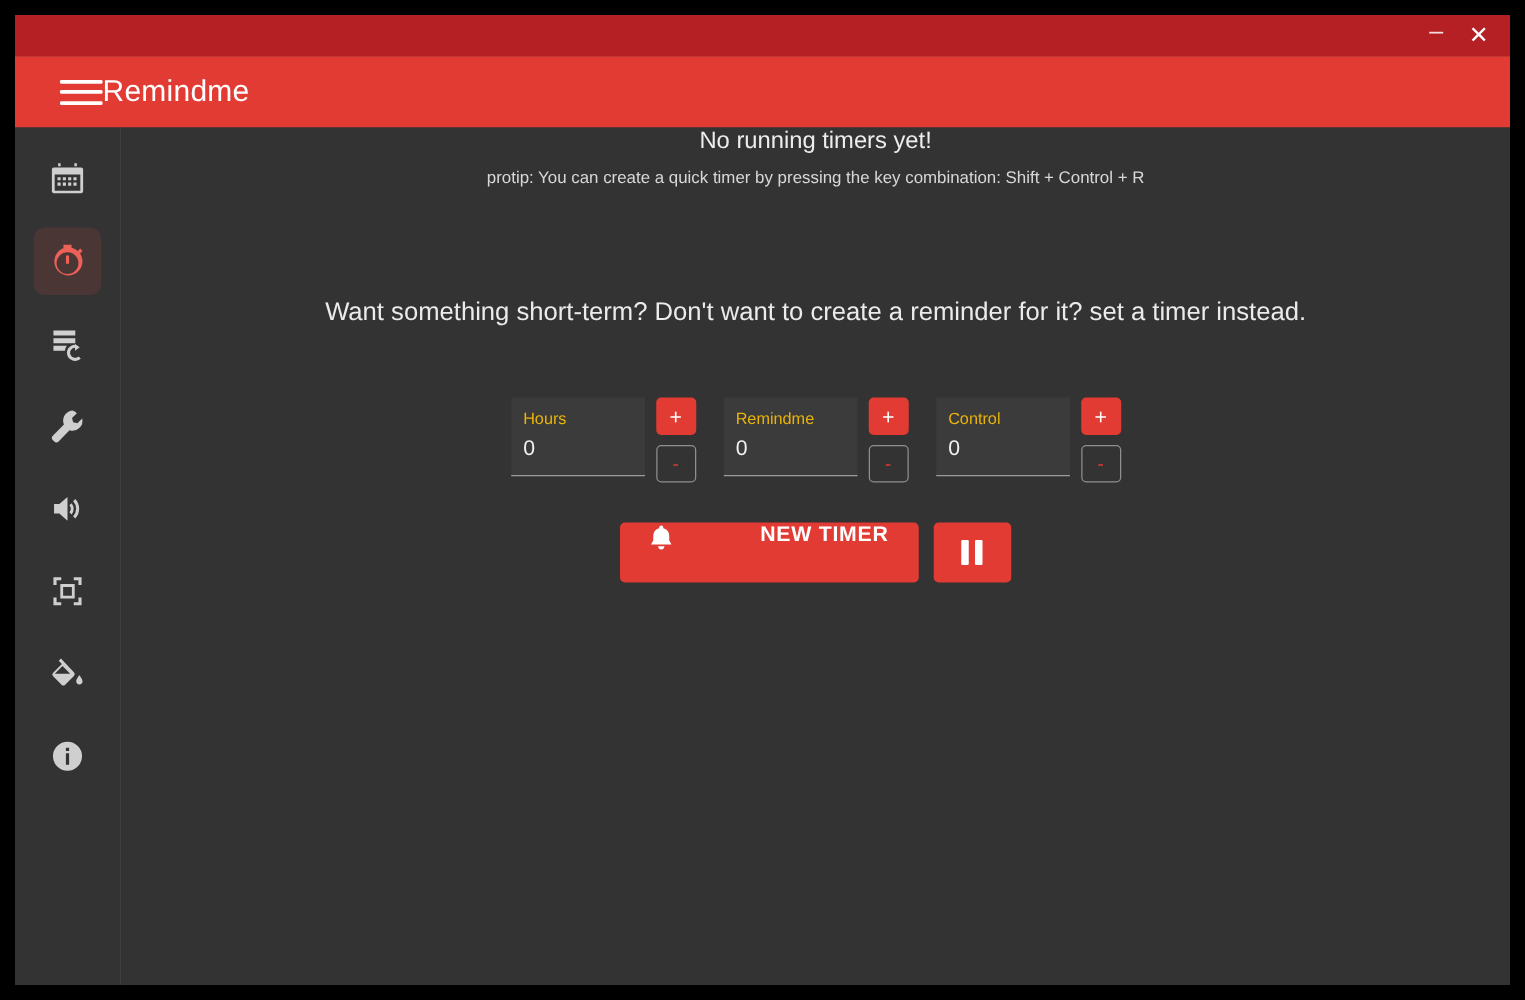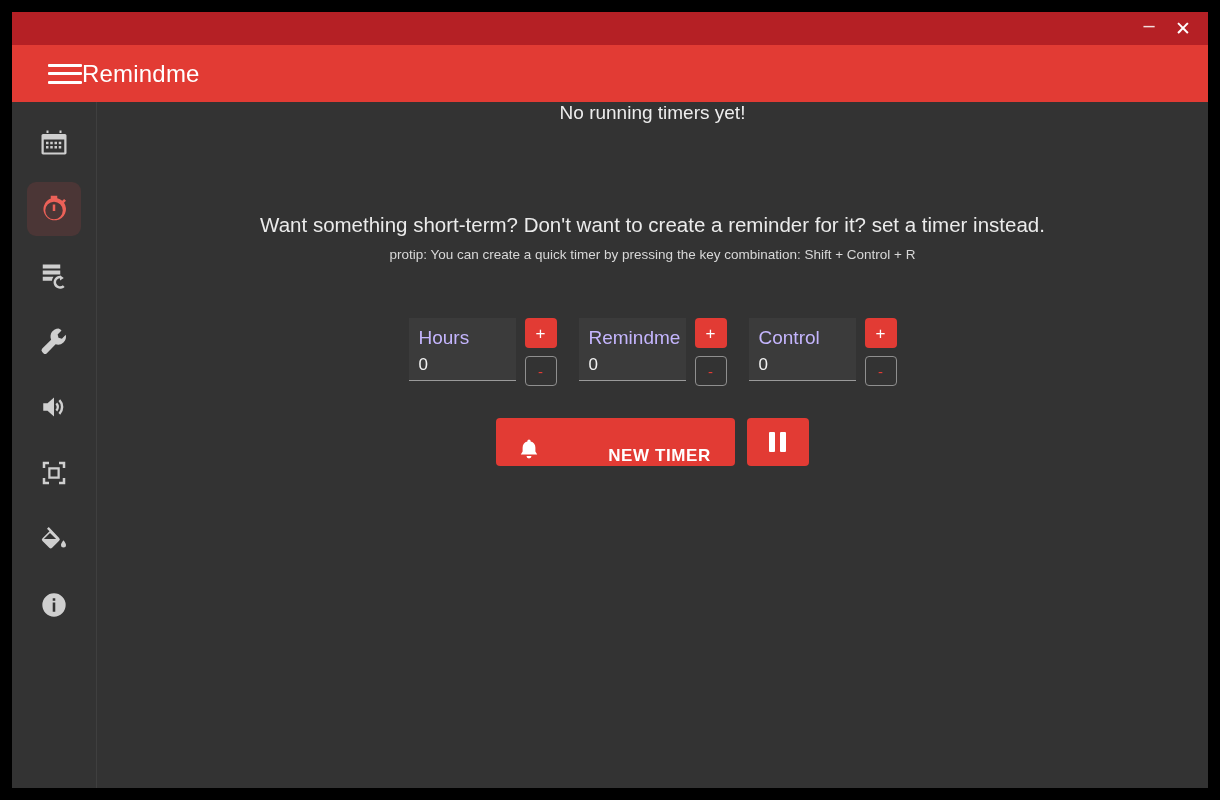--- a/index.html
+++ b/index.html
@@ -152,22 +152,22 @@
 
   .text-field {
     width: 107px;
     background: #3b3b3b;
     border-bottom: 1px solid #9a9a9a;
     padding: 10px 10px 6px 10px;
     height: 63px;
     cursor: text;
   }
   .field-label {
-    color: #c4b5fd;
-    font-size: 19px;
+    color: #eab308;
+    font-size: 13px;
     line-height: 1;
   }
   .field-value {
     color: #f2f2f2;
     font-size: 17px;
     margin-top: 9px;
     line-height: 1;
   }
 
   .spin-col {
@@ -215,21 +215,21 @@
     justify-content: center;
     align-items: center;
   }
   #new-timer-btn {
     height: 48px;
     min-width: 198px;
     background: #e23b34;
     border: none;
     border-radius: 4px;
     display: flex;
-    align-items: flex-end;
+    align-items: flex-start;
     padding: 0 24px 0 20px;
     cursor: pointer;
     gap: 44px;
   }
   #new-timer-btn .label {
     color: #ffffff;
     font-size: 17px;
     font-weight: bold;
     letter-spacing: .6px;
     margin-left: 22px;
@@ -342,22 +342,22 @@
             </svg>
         </span>
       </div>
 
     </div>
 
     <div id="main">
 
       <div id="status-line">No running timers yet!</div>
 
+      <div id="protip">protip: You can create a quick timer by pressing the key combination: Shift + Control + R</div>
       <div id="pitch">Want something short-term? Don't want to create a reminder for it? set a timer instead.</div>
-      <div id="protip">protip: You can create a quick timer by pressing the key combination: Shift + Control + R</div>
 
       <div id="inputs-row">
 
         <div class="field-group">
           <div class="text-field">
             <div class="field-label">Hours</div>
             <div class="field-value">0</div>
           </div>
           <div class="spin-col">
             <button class="btn-plus">+</button>

